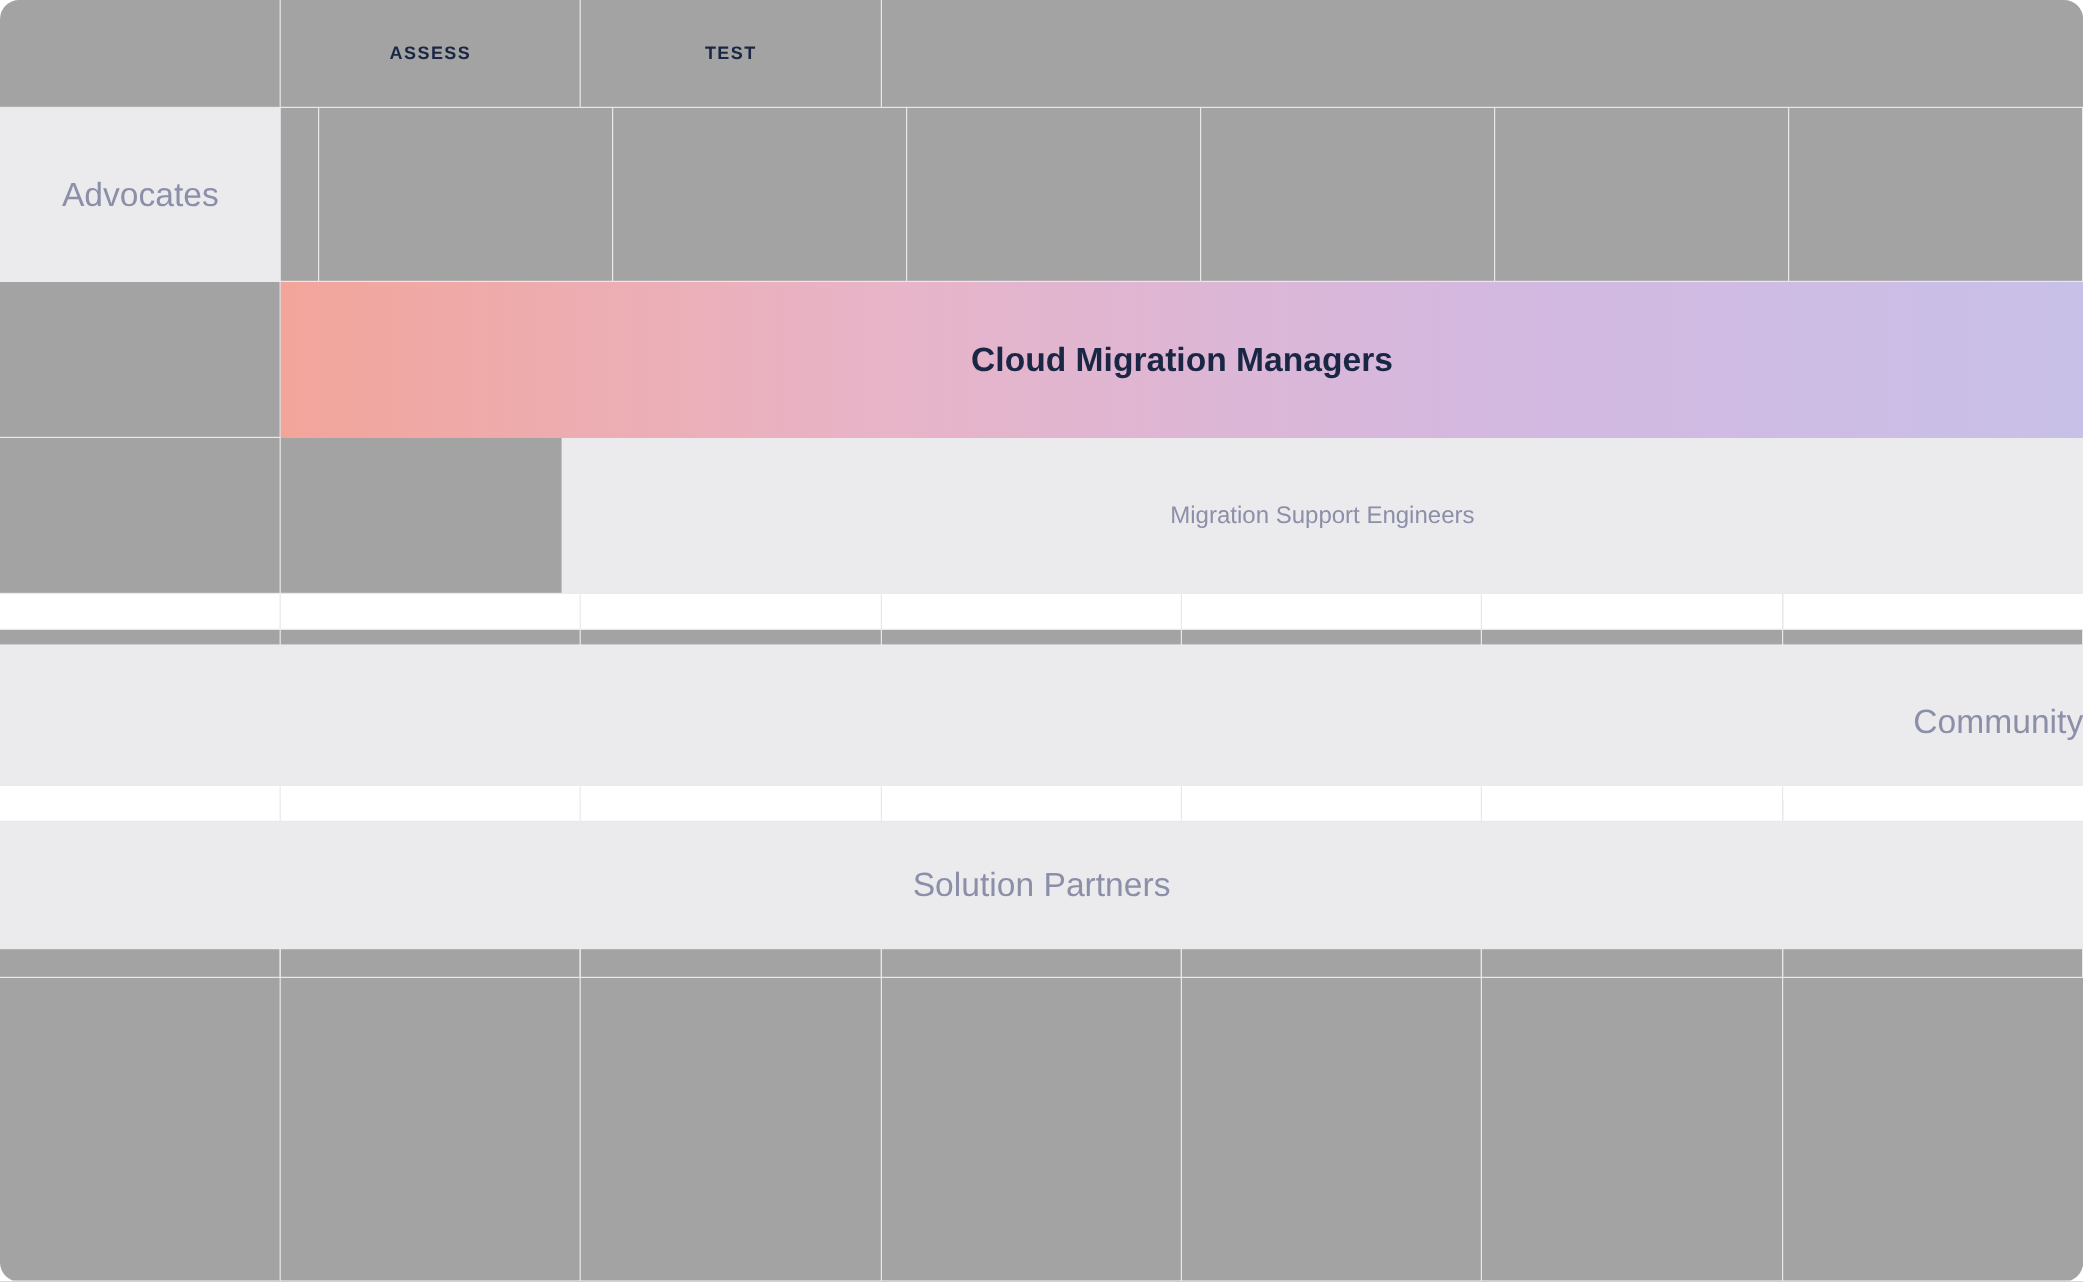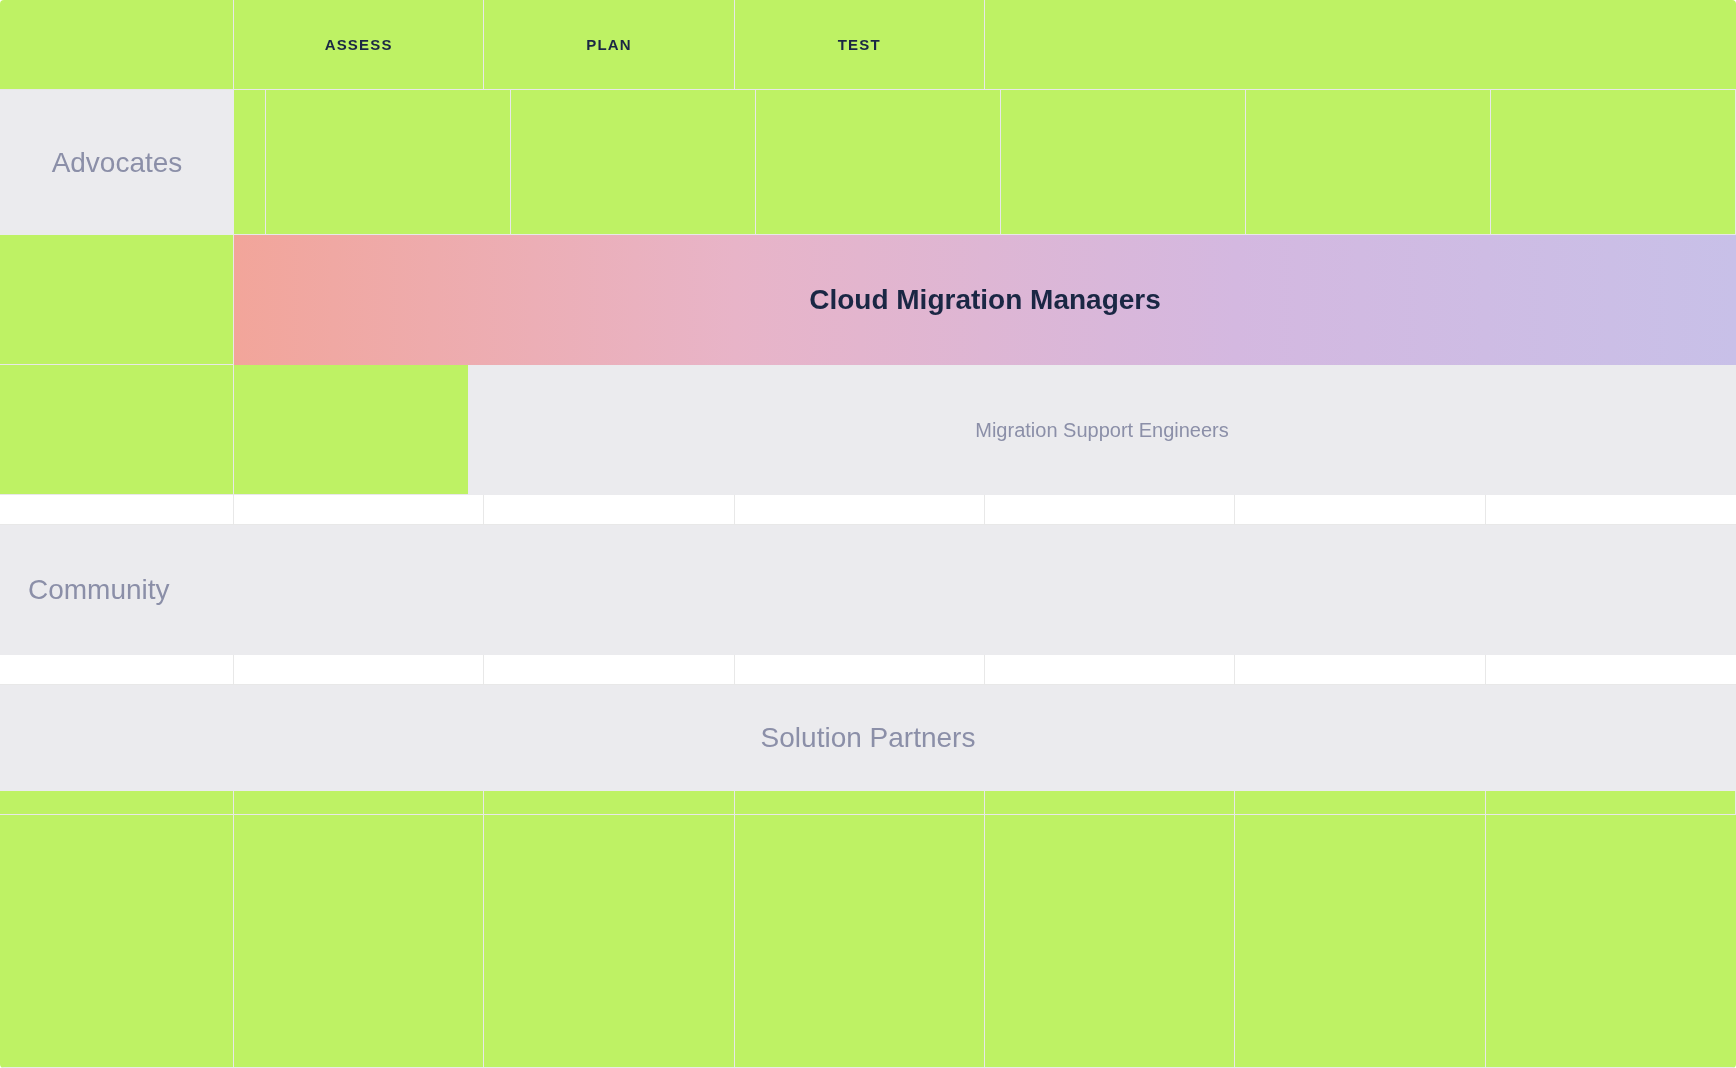--- a/index.html
+++ b/index.html
@@ -11,22 +11,22 @@
     body {
       background: #ffffff;
       font-family: -apple-system, BlinkMacSystemFont, 'Segoe UI', sans-serif;
       width: 1736px;
       min-height: 1068px;
     }
 
     .chart-container {
       width: 1736px;
       min-height: 1068px;
-      background: #bef264;
-      border-radius: 4px;
+      background: #a3a3a3;
+      border-radius: 16px;
       overflow: hidden;
       display: flex;
       flex-direction: column;
     }
 
     
     .header-row {
       display: grid;
       grid-template-columns: 234px 1fr 1fr 1fr 1fr 1fr 1fr;
       border-bottom: 1px solid #e8e8e8;
@@ -176,28 +176,28 @@
       height: 130px;
       position: relative;
     }
 
     .row-community .grid-cell {
       height: 130px;
     }
 
     .community-block {
       position: absolute;
-      top: 0;
+      top: 12px;
       left: 0;
       right: 0;
       height: 100%;
       background: #ebebee;
       display: flex;
       align-items: center;
-      justify-content: flex-start;
+      justify-content: flex-end;
       padding-left: 28px;
     }
 
     .community-label {
       font-size: 28px;
       font-weight: 400;
       color: #8b8fa8;
     }
 
     
@@ -251,23 +251,20 @@
 <body>
 
 <div class="chart-container">
 
   <div class="header-row">
     <div class="header-cell"></div>
     <div class="header-cell">
       <span class="header-label">ASSESS</span>
     </div>
     <div class="header-cell">
-      <span class="header-label">PLAN</span>
-    </div>
-    <div class="header-cell">
       <span class="header-label">TEST</span>
     </div>
   </div>
 
   <div class="content-area">
 
     <div class="grid-row row-advocates">
       <div class="grid-cell"></div>
       <div class="grid-cell"></div>
       <div class="grid-cell"></div>

